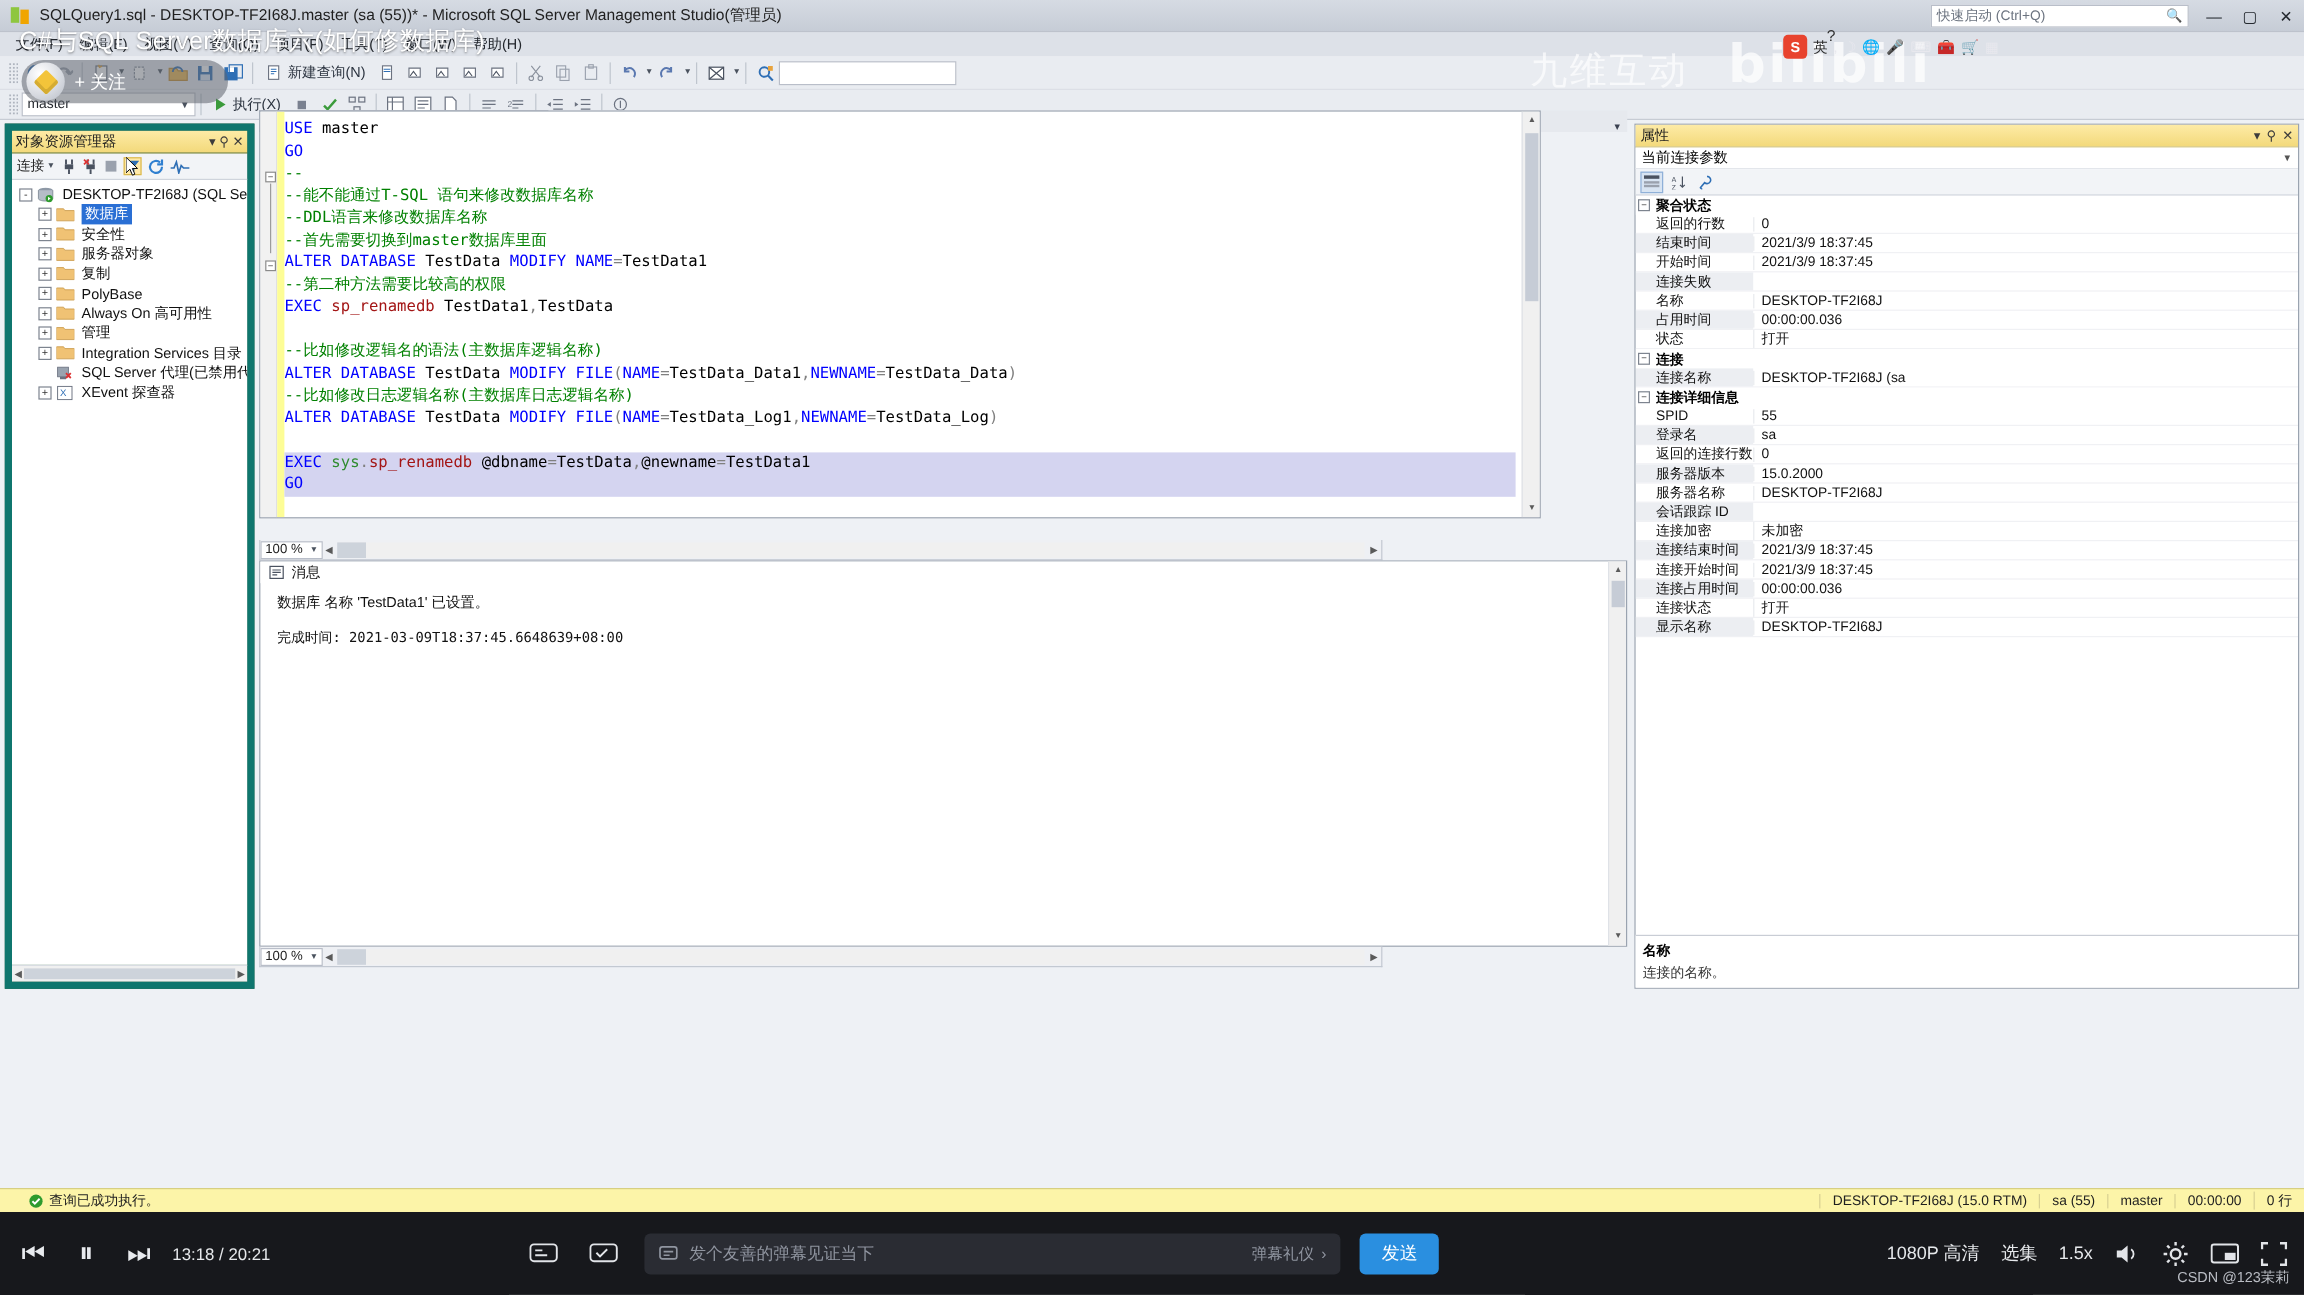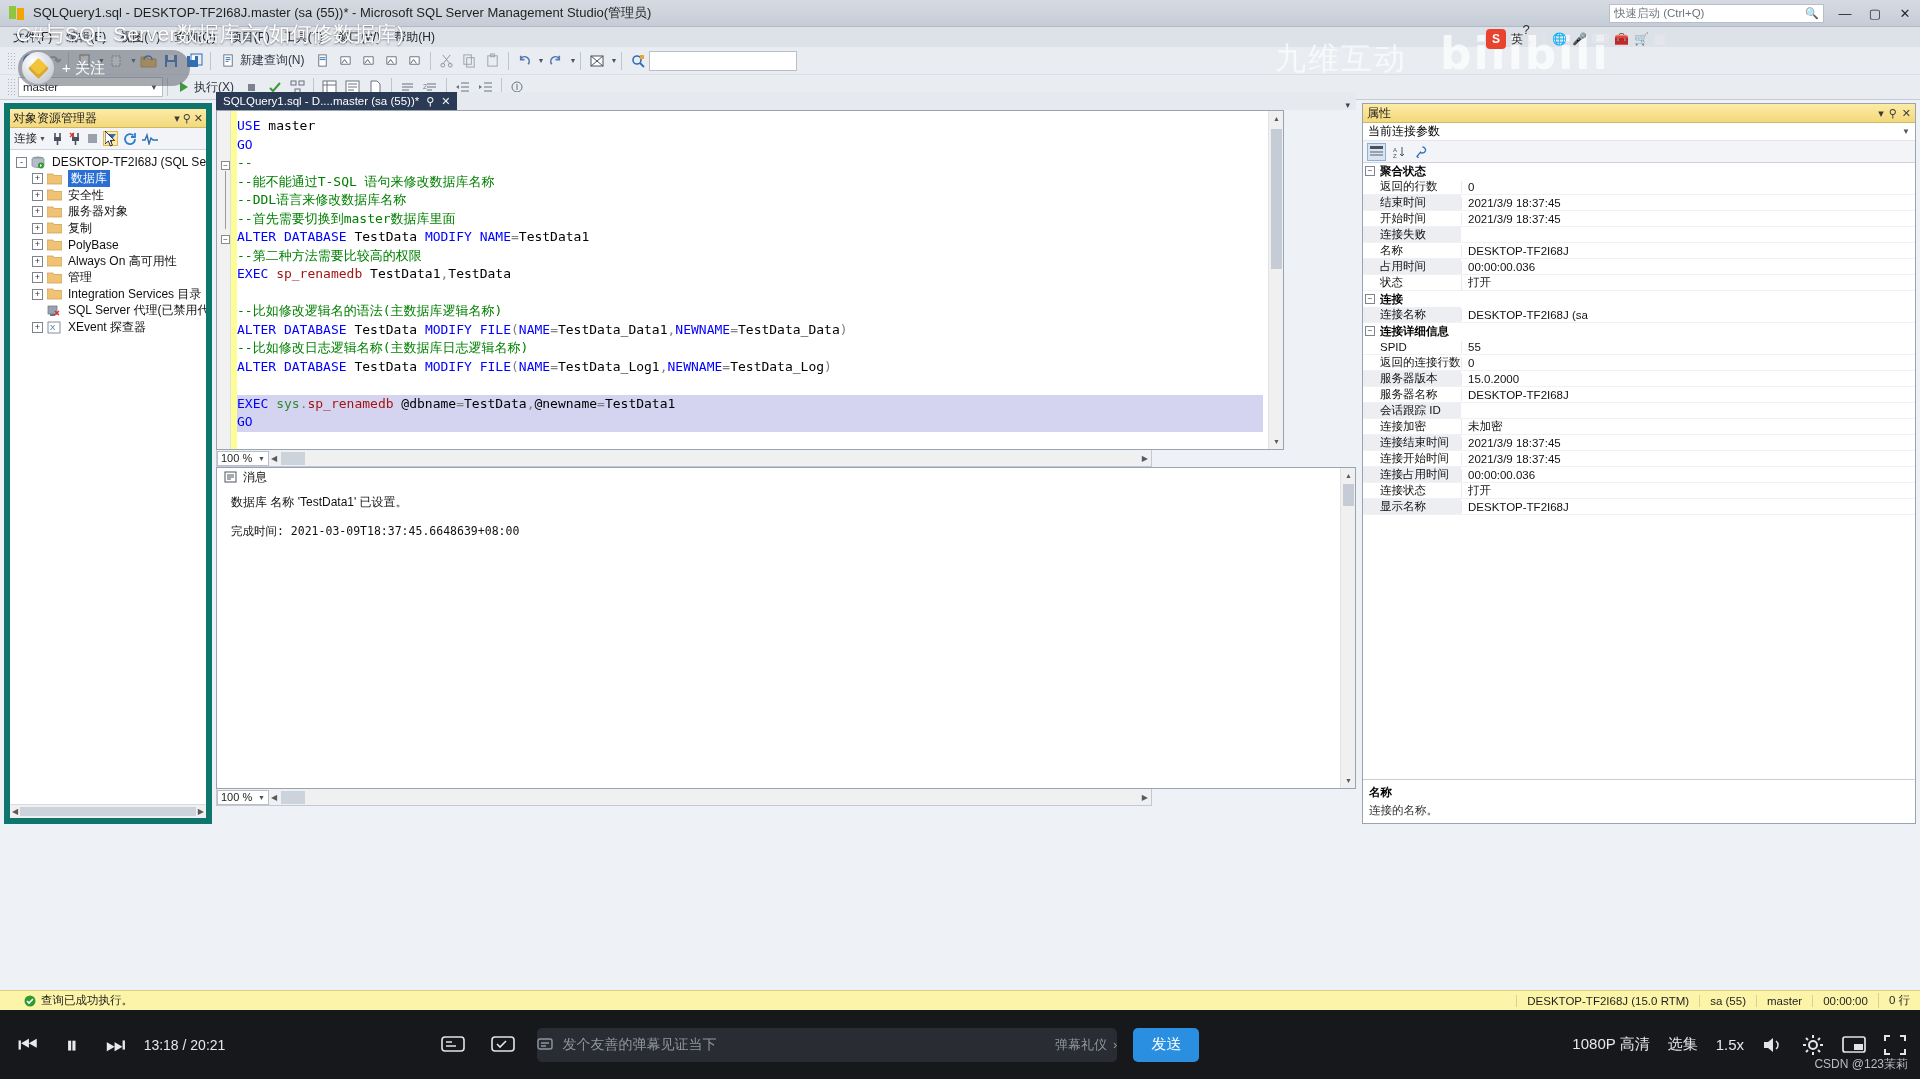--- a/index.html
+++ b/index.html
@@ -104,21 +104,21 @@
     background:#e6e9ee; display:flex; align-items:flex-end;
   }
   .etab {
     height:18px; background:#2b3a55; color:#fff; display:flex; align-items:center;
     padding:0 7px; font-size:11.5px; gap:7px;
   }
   .etab .pin, .etab .x { font-size:11px; opacity:.95; }
   .tabstrip-caret { margin-left:auto; font-size:9px; color:#3a4150; padding-right:6px; }
 
   .editor {
-    position:absolute; left:216px; top:110px; width:1068px; height:340px;
+    position:absolute; left:216px; top:92px; width:1068px; height:340px;
     background:#fff; border:1px solid #9aa3b0; overflow:hidden;
   }
   .ed-gutter { position:absolute; left:0; top:0; width:14px; height:100%; background:#f1f1f1;
                border-right:1px solid #e0e0e0; }
   .ed-ind   { position:absolute; left:14px; top:0; width:6px; height:100%; background:#fdfd96; }
   .ed-code {
     position:absolute; left:20px; top:6px; right:20px; bottom:0;
     font-family:"DejaVu Sans Mono","Liberation Mono",monospace; font-size:13px; line-height:18.5px;
     white-space:pre; color:#000;
   }
@@ -243,21 +243,21 @@
 
   
   .player {
     position:absolute; left:0; top:1010px; width:1920px; height:69px; background:#17181c;
     display:flex; align-items:center; color:#e3e5e8;
   }
   .p-btn { display:flex; align-items:center; justify-content:center; color:#e8eaee; }
   .p-time { font-size:14px; color:#e6e8eb; margin-left:18px; white-space:nowrap; }
   .danmu-box {
     height:34px; background:#2a2c33; border-radius:5px; display:flex; align-items:center;
-    padding:0 0; gap:9px; flex:none; width:580px; color:#9095a0; font-size:14px;
+    padding:0 12px; gap:9px; flex:none; width:580px; color:#9095a0; font-size:14px;
   }
   .danmu-right { margin-left:auto; display:flex; align-items:center; gap:6px; color:#9095a0; font-size:13px; }
   .send-btn { width:66px; height:34px; background:#2a8fe0; border-radius:5px; color:#fff;
               display:flex; align-items:center; justify-content:center; font-size:15px; }
   .p-item { font-size:15px; color:#e6e8eb; white-space:nowrap; }
   .p-right { margin-left:auto; display:flex; align-items:center; gap:18px; padding-right:14px; }
   .csdn { position:absolute; right:12px; bottom:6px; font-size:12px; color:#b9bcc3; }
   .cursor-arrow { position:absolute; left:105px; top:131px; width:11px; height:16px; }
 </style>
 </head>
@@ -828,20 +828,24 @@
             <div class="pn">连接名称</div>
             <div class="pv">DESKTOP-TF2I68J (sa</div>
           </div>
           <div class="pgroup">
             <span class="tg">−</span>
             <span>连接详细信息</span>
           </div>
           <div class="prow">
             <div class="pn">SPID</div>
             <div class="pv">55</div>
+          </div>
+          <div class="prow alt">
+            <div class="pn">登录名</div>
+            <div class="pv">sa</div>
           </div>
           <div class="prow">
             <div class="pn">返回的连接行数</div>
             <div class="pv">0</div>
           </div>
           <div class="prow alt">
             <div class="pn">服务器版本</div>
             <div class="pv">15.0.2000</div>
           </div>
           <div class="prow">

